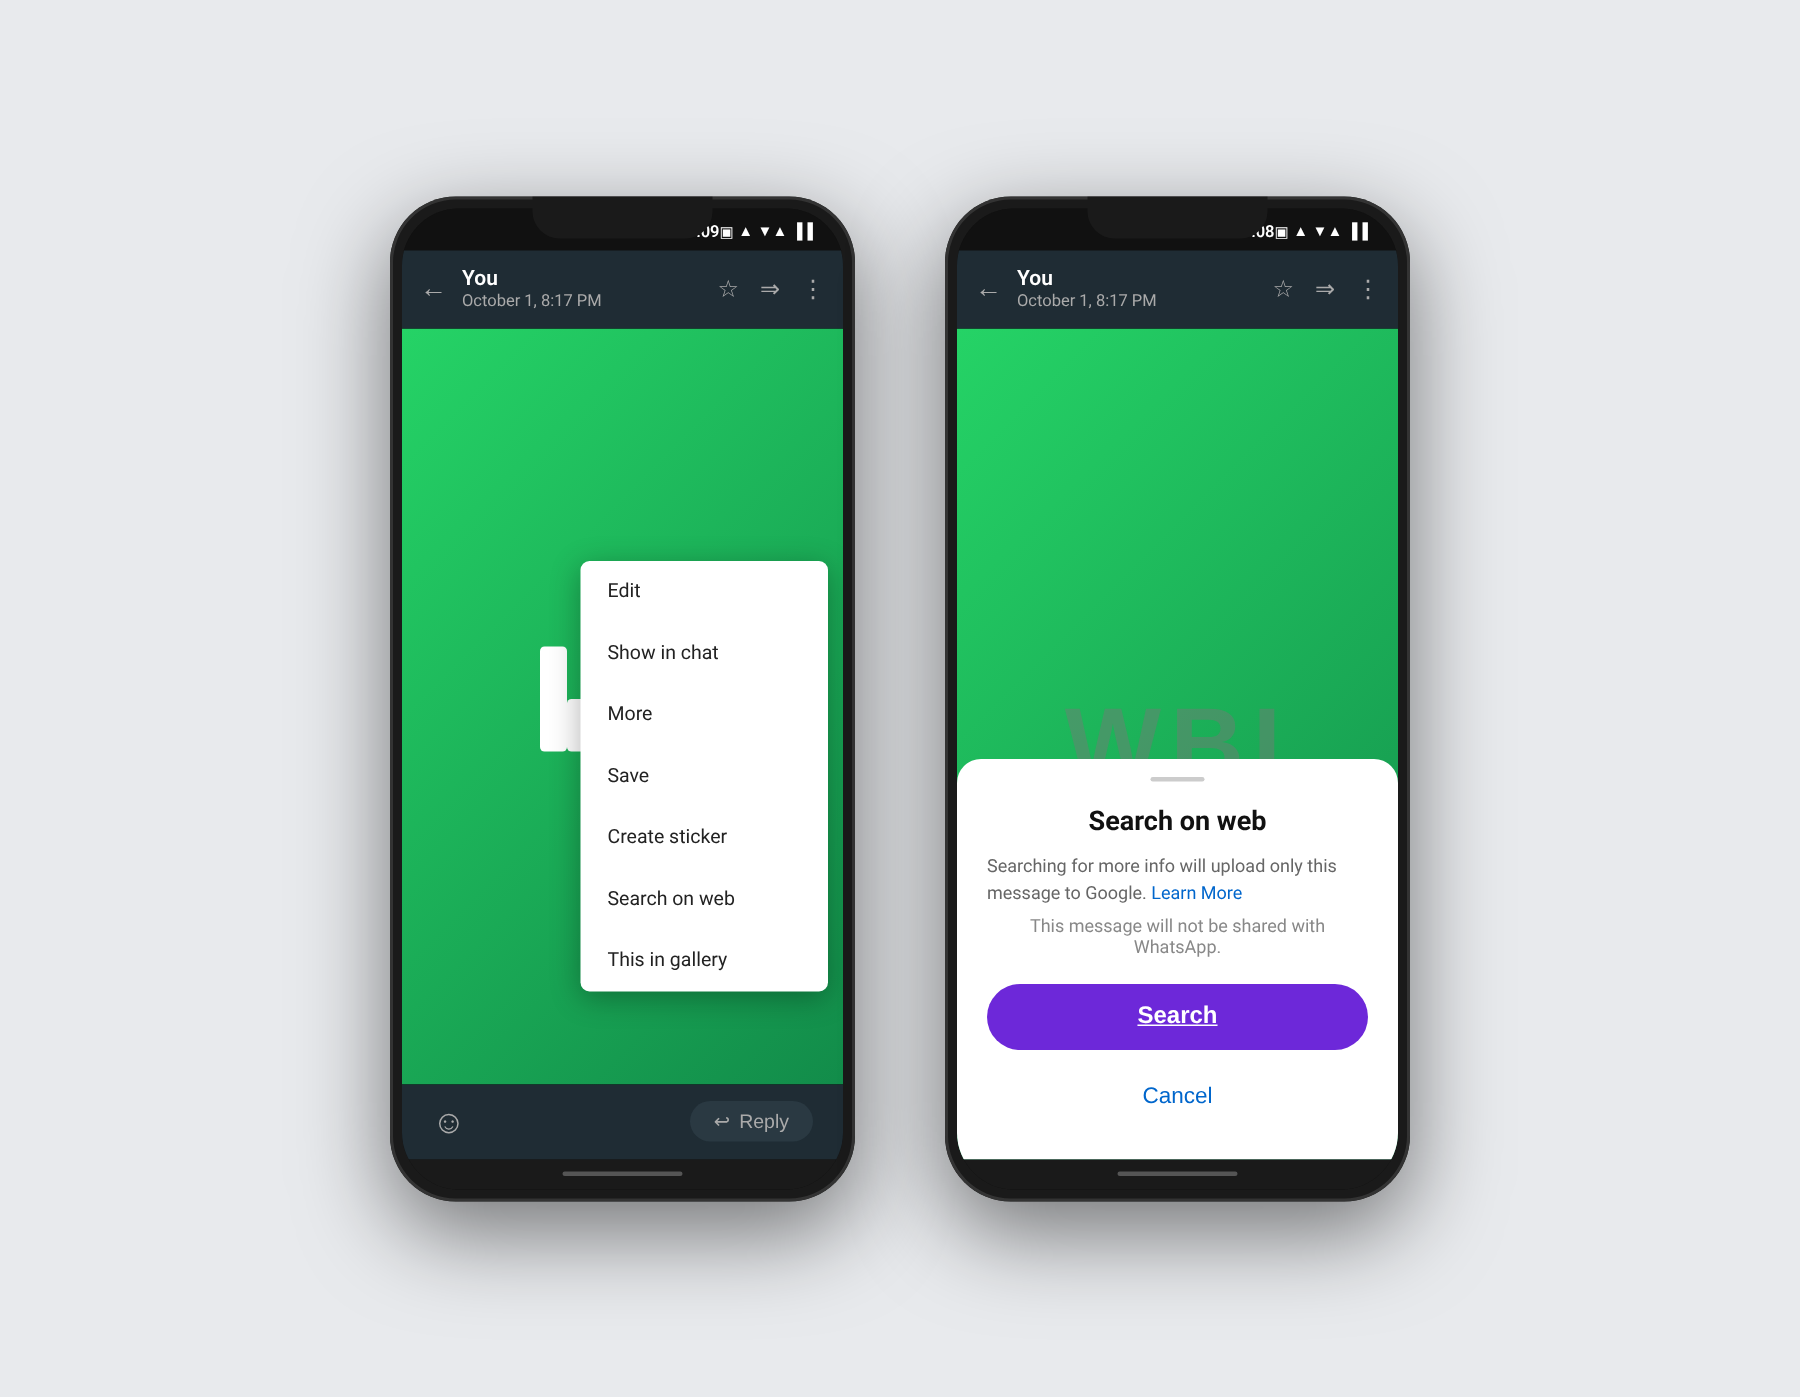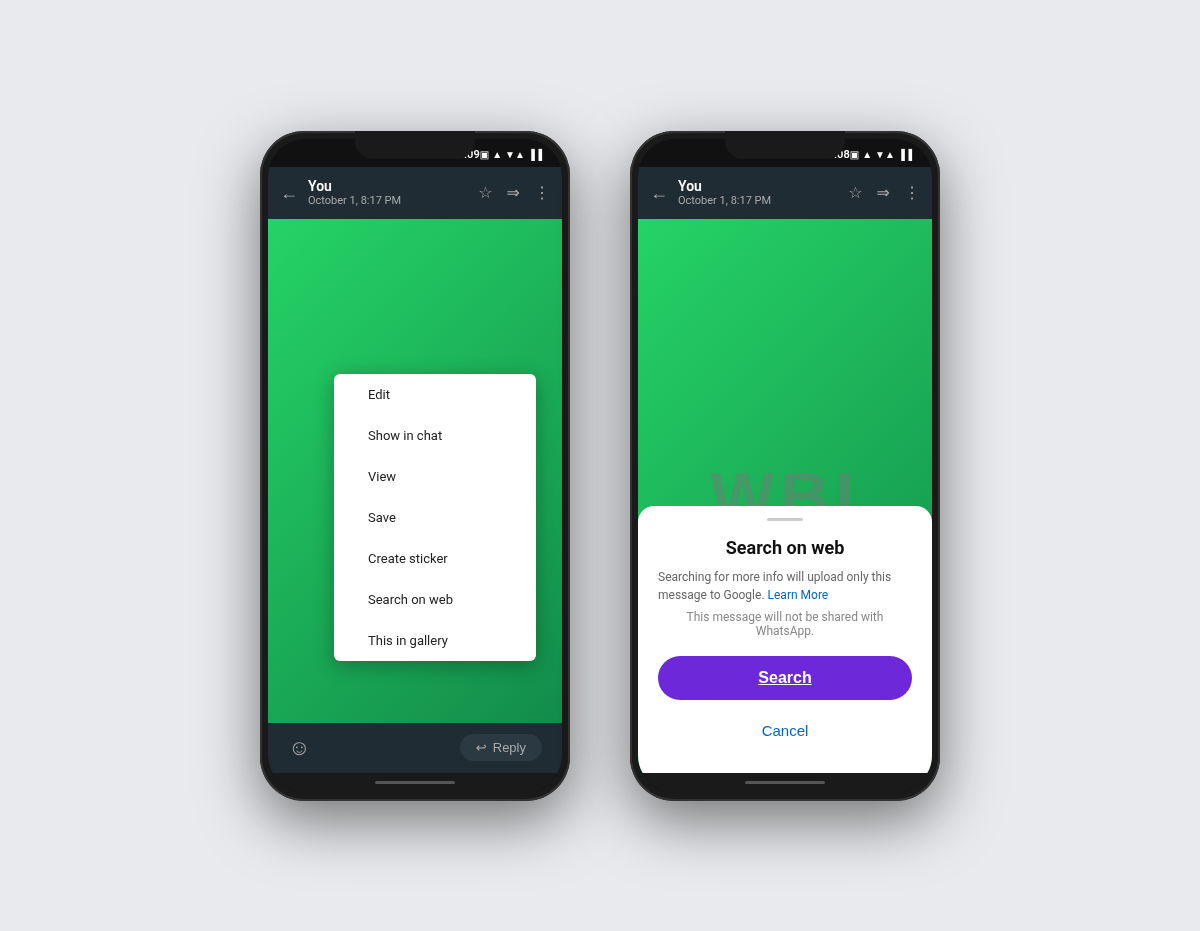--- a/index.html
+++ b/index.html
@@ -129,28 +129,27 @@
       font-size: 72px;
       font-weight: 900;
       letter-spacing: 4px;
       font-family: Arial Black, sans-serif;
     }
 
     
     .context-menu {
       position: absolute;
       top: 155px;
-      right: 26px;
+      right: 10px;
       background: #fff;
       border-radius: 6px;
       box-shadow: 0 4px 20px rgba(0,0,0,0.3);
-      width: 202px;
+      width: 165px;
       z-index: 20;
       overflow: hidden;
-      padding-left: 16px;
     }
     .context-menu-item {
       padding: 13px 18px;
       font-size: 13px;
       color: #222;
       cursor: pointer;
       display: flex;
       align-items: center;
       justify-content: space-between;
     }
@@ -307,21 +306,21 @@
       </div>
 
       <div class="context-menu">
         <div class="context-menu-item">
           <span>Edit</span>
         </div>
         <div class="context-menu-item">
           <span>Show in chat</span>
         </div>
         <div class="context-menu-item">
-          <span>View</span>
+          <span>More</span>
         </div>
         <div class="context-menu-item">
           <span>Save</span>
         </div>
         <div class="context-menu-item">
           <span>Create sticker</span>
         </div>
         <div class="context-menu-item">
           <span>Search on web</span>
         </div>

